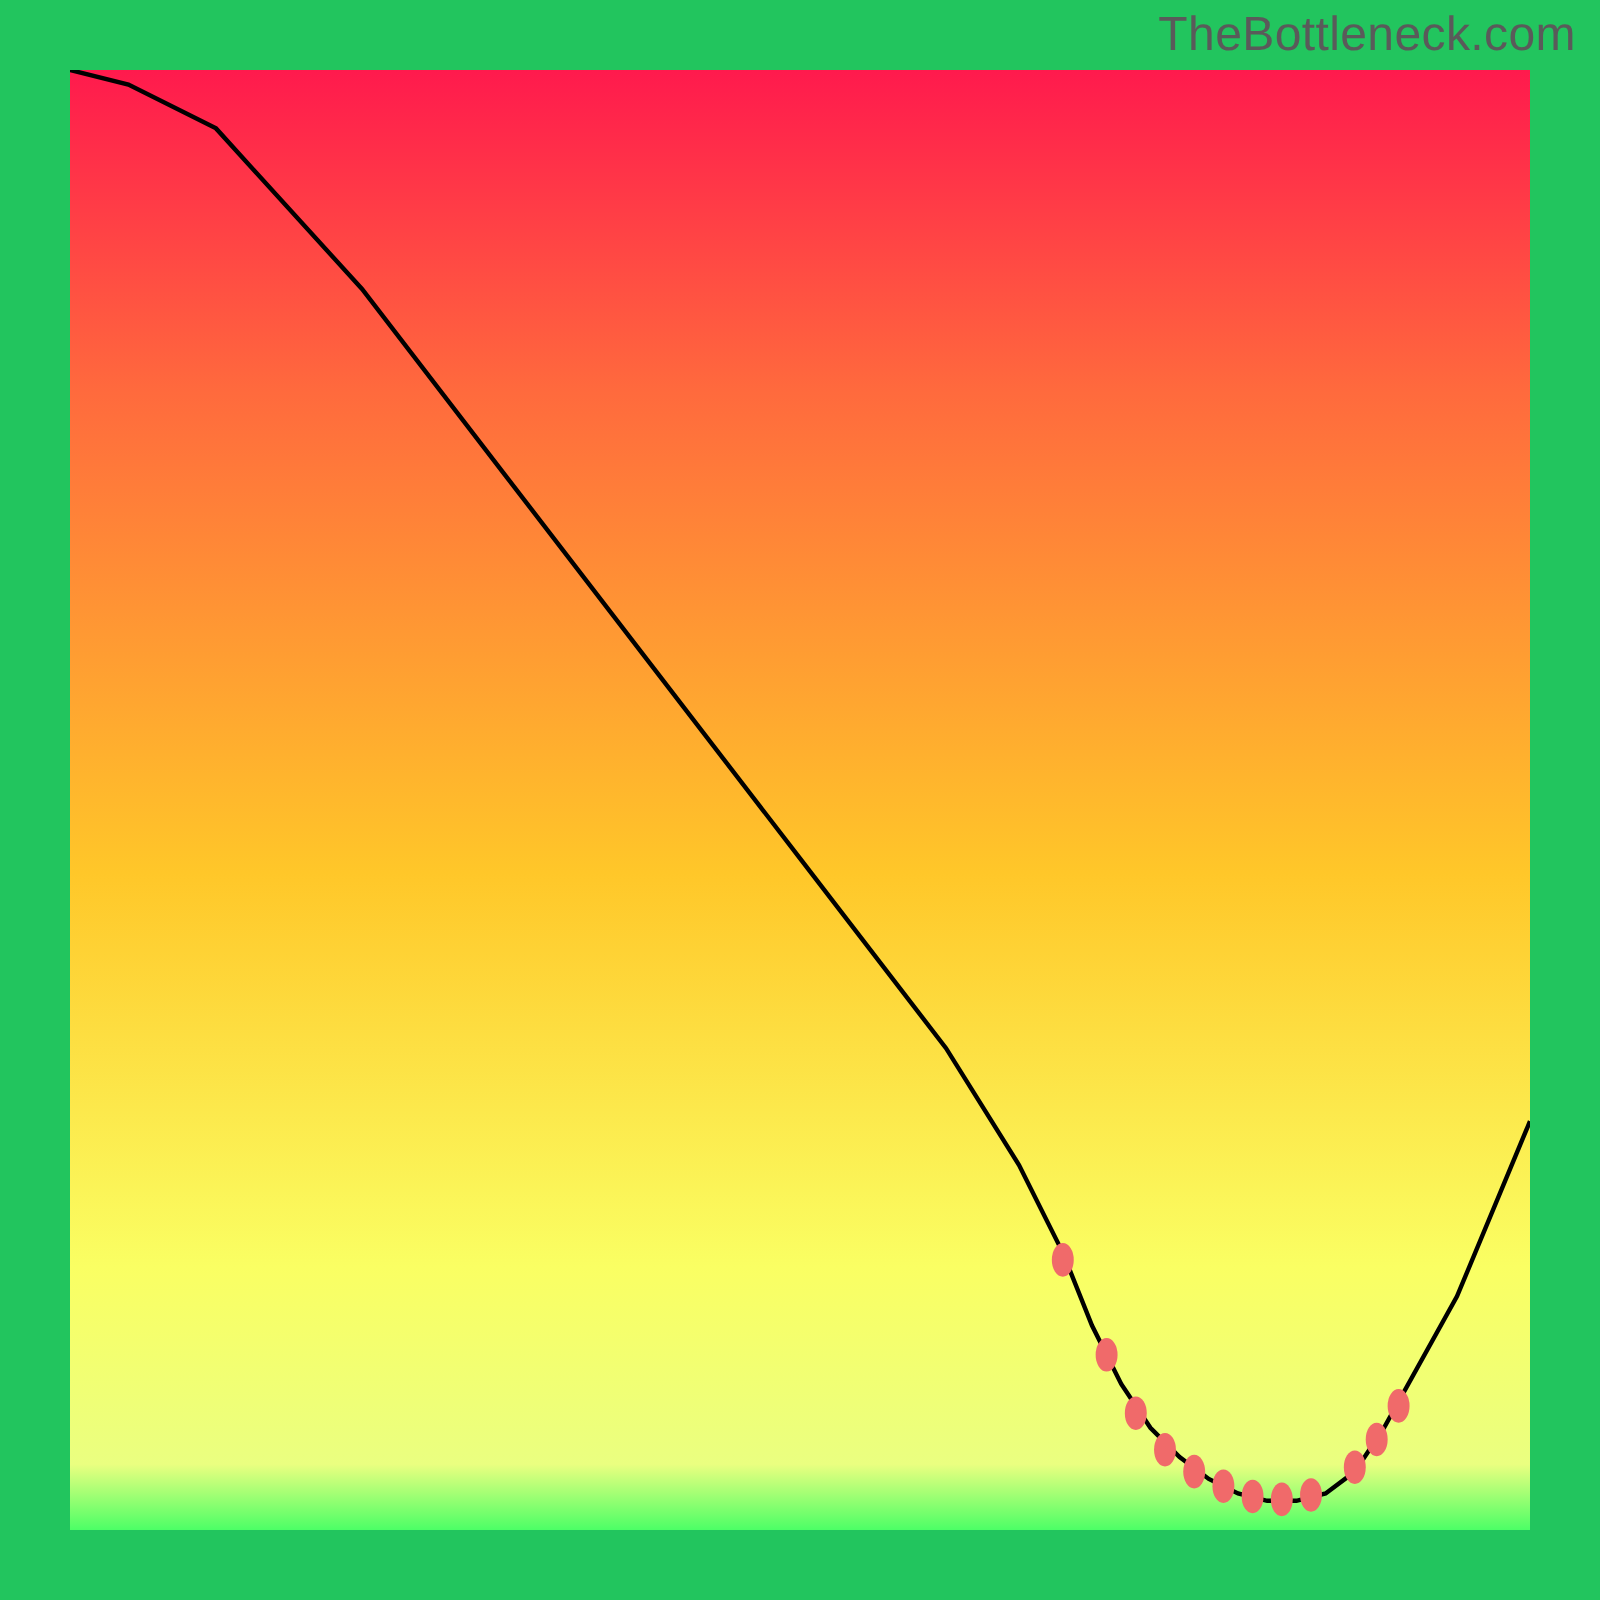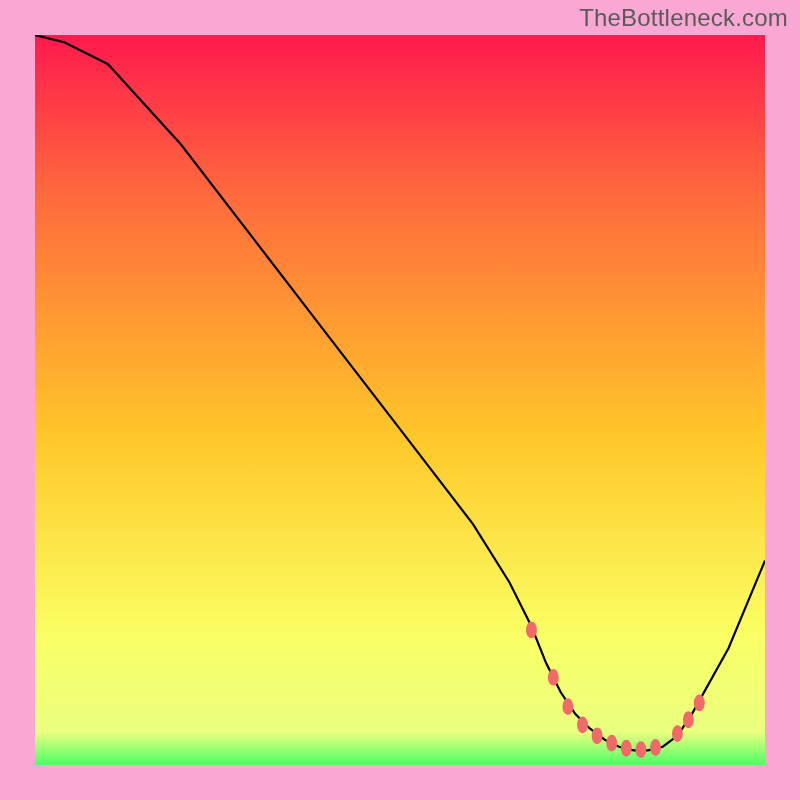--- a/index.html
+++ b/index.html
@@ -8,21 +8,21 @@
     width: 800px;
     height: 800px;
     background: #000;
     font-family: Arial, Helvetica, sans-serif;
     overflow: hidden;
   }
   .frame {
     position: relative;
     width: 800px;
     height: 800px;
-    background: #f9a8d4;
+    background: #22c55e;
   }
   .watermark {
     position: absolute;
     top: 4px;
     right: 12px;
     color: #5a5a5a;
     font-size: 24px;
     letter-spacing: 0.2px;
     z-index: 10;
   }

